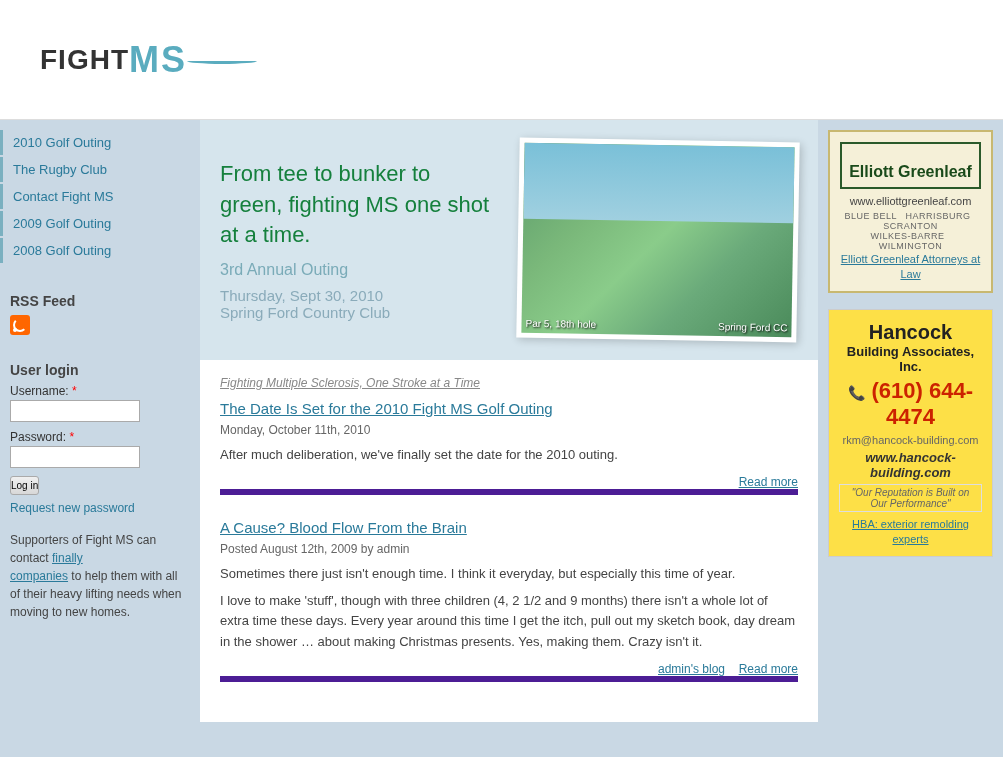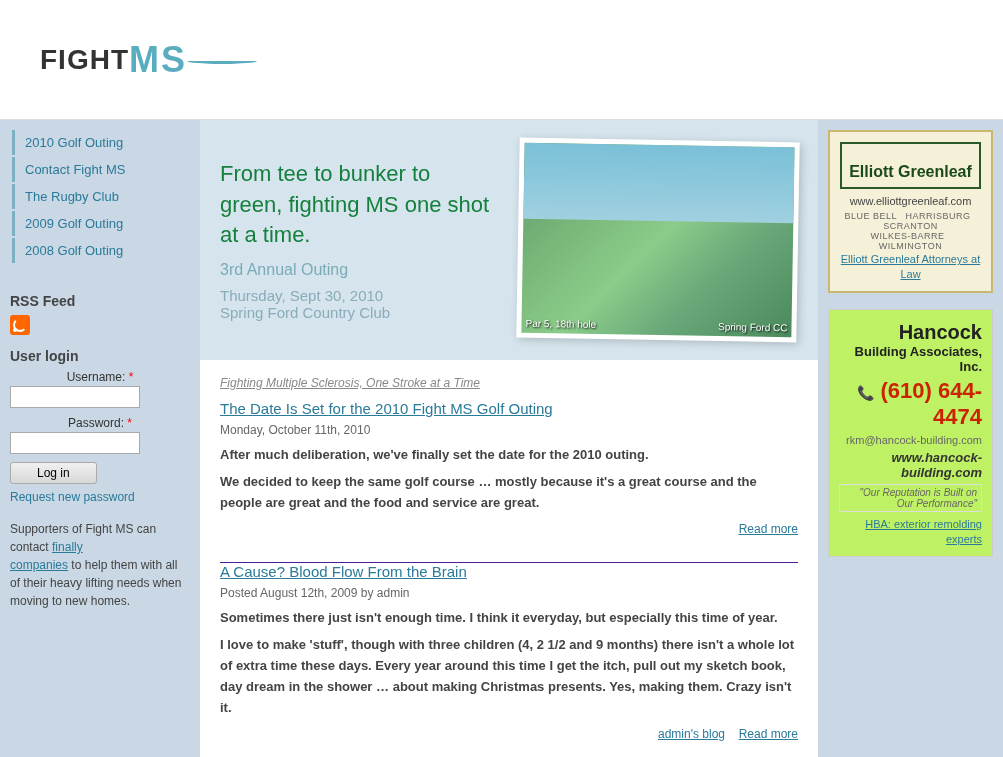--- a/index.html
+++ b/index.html
@@ -10,36 +10,36 @@
     #logo-area { display: flex; align-items: center; }
     .logo-fight { font-size: 28px; font-weight: bold; color: #333; letter-spacing: 1px; }
     .logo-ms { font-size: 36px; font-weight: bold; color: #5aacbf; letter-spacing: 2px; text-align: center; }
     .logo-wave { display: block; width: 70px; height: 6px; border-bottom: 3px solid #5aacbf; border-radius: 50%; margin-top: 2px; }
 
     
     #wrapper { display: flex; max-width: 1003px; margin: 0 auto; background: #c9d8e4; }
 
     
     #sidebar-left { width: 200px; min-width: 200px; padding: 10px 0; }
-    #nav-menu { list-style: none; margin-bottom: 20px; margin-left: 12px; }
+    #nav-menu { list-style: none; margin-bottom: 20px; }
     #nav-menu li { border-left: 3px solid #7ab0c0; margin-bottom: 2px; }
     #nav-menu li a { display: block; padding: 5px 10px; color: #2a7a9a; text-decoration: none; font-size: 13px; background: transparent; }
 
     
     #sidebar-widgets { padding: 10px; }
     .widget-title { font-size: 14px; font-weight: bold; color: #444; margin-bottom: 6px; }
     .rss-icon { width: 20px; height: 20px; background: #f60; border-radius: 3px; display: inline-block; position: relative; margin-bottom: 10px; }
     .rss-icon::before { content: ''; position: absolute; left: 3px; bottom: 3px; width: 4px; height: 4px; background: #fff; border-radius: 50%; }
     .rss-icon::after { content: ''; position: absolute; left: 3px; bottom: 3px; border: 2px solid transparent; border-top: 2px solid #fff; border-right: 2px solid #fff; border-radius: 50%; width: 10px; height: 10px; transform: rotate(180deg); }
 
-    .login-section { }
-    .form-label { font-size: 12px; color: #333; margin-bottom: 2px; display: block; text-align: center; }
+    .login-section { margin-top: 14px; }
+    .form-label { font-size: 12px; color: #333; margin-bottom: 2px; display: block; }
     .required { color: red; }
     .form-input { width: 130px; height: 22px; border: 1px solid #aaa; padding: 2px 4px; font-size: 12px; background: #fff; display: block; margin-bottom: 8px; }
-    .log-in-btn { background: linear-gradient(to bottom, #f0f0f0, #d8d8d8); border: 1px solid #aaa; padding: 3px 26px; font-size: 12px; cursor: pointer; border-radius: 3px; }
+    .log-in-btn { background: linear-gradient(to bottom, #f0f0f0, #d8d8d8); border: 1px solid #aaa; padding: 3px 0; font-size: 10px; cursor: pointer; border-radius: 3px; }
     .new-password-link { color: #2a7a9a; text-decoration: none; font-size: 12px; display: block; margin-top: 6px; }
 
     .supporters-text { margin-top: 16px; font-size: 12px; color: #444; line-height: 1.5; }
     .supporters-text a { color: #2a7a9a; }
 
     
     #main { flex: 1; background: #fff; padding: 0; min-width: 0; }
 
     
     #hero { background: #d6e5ed; display: flex; align-items: center; padding: 20px 20px 20px 20px; position: relative; min-height: 160px; }
@@ -50,38 +50,38 @@
     .hero-image-container { position: relative; width: 280px; height: 200px; background: #fff; padding: 5px; box-shadow: 2px 2px 8px rgba(0,0,0,0.2); transform: rotate(1deg); }
     .hero-image { width: 100%; height: 100%; background: linear-gradient(135deg, #5a9a6a 0%, #7ab87a 30%, #8acc8a 50%, #6aaa7a 70%, #4a8a5a 100%); position: relative; overflow: hidden; }
     .hero-image-sky { position: absolute; top: 0; left: 0; right: 0; height: 40%; background: linear-gradient(180deg, #7ac0d8 0%, #a0d0e0 100%); }
     .hero-image-caption { position: absolute; bottom: 4px; left: 4px; right: 4px; font-size: 10px; color: #fff; display: flex; justify-content: space-between; text-shadow: 1px 1px 2px #000; }
 
     
     #content { padding: 16px 20px; background: #fff; }
     .section-subtitle { font-size: 12px; color: #888; margin-bottom: 10px; font-style: italic; }
     .section-subtitle span { text-decoration: underline; }
 
-    .article { border-bottom: 1px solid #4c1d95; padding-bottom: 26px; }
+    .article { margin-bottom: 24px; border-bottom: 6px solid #4c1d95; padding-bottom: 0; }
     .article-title { font-size: 15px; color: #2a7a9a; text-decoration: underline; margin-bottom: 6px; }
     .article-title a { color: #2a7a9a; text-decoration: none; }
     .article-meta { font-size: 12px; color: #666; margin-bottom: 8px; }
     .article-body { font-size: 13px; color: #444; line-height: 1.6; margin-bottom: 8px; }
-    .article-body p { margin-bottom: 6px; font-weight: bold; }
+    .article-body p { margin-bottom: 6px; }
     .read-more { color: #2a7a9a; text-decoration: underline; font-size: 12px; }
 
     
     #sidebar-right { width: 185px; min-width: 185px; padding: 10px; background: #c9d8e4; }
     .ad-box { background: #f5f0d8; border: 2px solid #c8b870; margin-bottom: 16px; padding: 10px; text-align: center; }
     .ad-box-inner { border: 2px solid #2a5a2a; padding: 6px; margin-bottom: 6px; }
     .ad-name { font-size: 16px; font-weight: bold; color: #1a4a1a; line-height: 1.2; margin-top: 12px; }
     .ad-website { font-size: 11px; color: #444; margin: 4px 0; }
     .ad-locations { font-size: 9px; color: #666; margin-top: 4px; letter-spacing: 0.5px; }
     .ad-link { font-size: 11px; color: #2a7a9a; text-decoration: underline; }
 
-    .ad-box2 { background: #bef264; border: 1px solid #ccc; margin-bottom: 16px; padding: 10px; text-align: right; }
+    .ad-box2 { background: #fde047; border: 1px solid #ccc; margin-bottom: 16px; padding: 10px; text-align: center; }
     .ad2-name { font-size: 20px; font-weight: bold; color: #222; line-height: 1.2; }
     .ad2-sub { font-size: 13px; font-weight: bold; color: #222; }
     .ad2-phone { font-size: 22px; color: #cc2200; font-weight: bold; margin: 4px 0; }
     .ad2-email { font-size: 11px; color: #666; }
     .ad2-website { font-size: 13px; color: #333; font-style: italic; font-weight: bold; margin: 4px 0; }
     .ad2-tagline { font-size: 10px; color: #666; font-style: italic; border: 1px solid #ddd; padding: 2px 4px; margin: 4px 0; }
     .ad2-link { font-size: 11px; color: #2a7a9a; text-decoration: underline; }
 
     
     .underline { text-decoration: underline; }
@@ -98,24 +98,24 @@
 </div>
 
 <div id="wrapper">
 
   <div id="sidebar-left">
     <ul id="nav-menu">
       <li>
         <a href="#">2010 Golf Outing</a>
       </li>
       <li>
+        <a href="#">The Rugby Club</a>
+      </li>
+      <li>
         <a href="#">Contact Fight MS</a>
-      </li>
-      <li>
-        <a href="#">The Rugby Club</a>
       </li>
       <li>
         <a href="#">2009 Golf Outing</a>
       </li>
       <li>
         <a href="#">2008 Golf Outing</a>
       </li>
     </ul>
 
     <div id="sidebar-widgets">
@@ -169,21 +169,20 @@
         <span>Fighting Multiple Sclerosis, One </span><span class="underline">Stroke</span><span> at a Time</span>
       </div>
 
       <div class="article">
         <div class="article-title">
           <a href="#">The Date Is Set for the 2010 Fight MS Golf Outing</a>
         </div>
         <div class="article-meta">Monday, October 11th, 2010</div>
         <div class="article-body">
           <p>After much deliberation, we've finally set the date for the 2010 outing.</p>
-          <p>We decided to keep the same golf course … mostly because it's a great course and the people are great and the food and service are great.</p>
         </div>
         <div style="text-align:right;">
           <a href="#" class="read-more">Read more</a>
         </div>
       </div>
 
       <div class="article">
         <div class="article-title">
           <a href="#">A Cause? Blood Flow From the Brain</a>
         </div>

